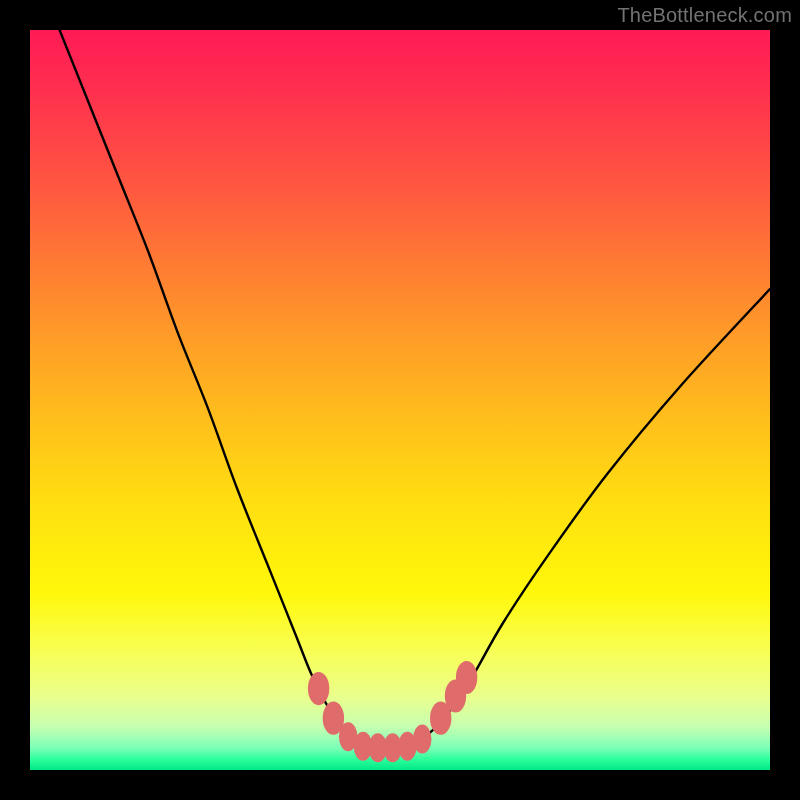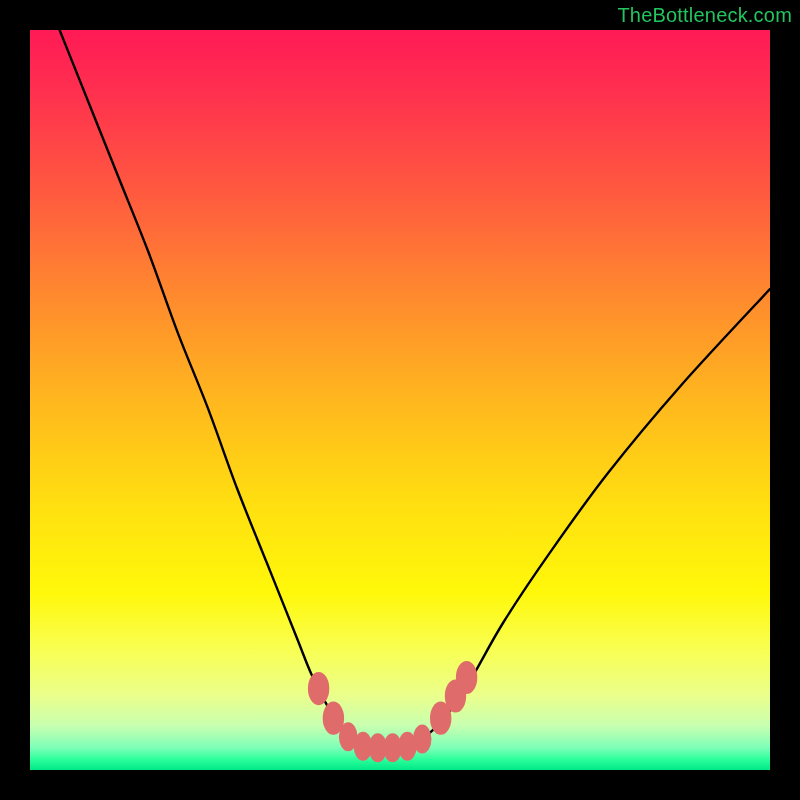--- a/index.html
+++ b/index.html
@@ -41,21 +41,21 @@
       #c8ffb0 94%,
       #7dffb8 97%,
       #2fff9c 98.5%,
       #00e887 100%
     );
   }
   .watermark {
     position: absolute;
     top: 4px;
     right: 8px;
-    color: #22c55e;
+    color: #737373;
     font-size: 20px;
     font-weight: 500;
     letter-spacing: 0.2px;
     user-select: none;
   }
   svg.curve {
     position: absolute;
     inset: 0;
   }
   .curve path.line {

